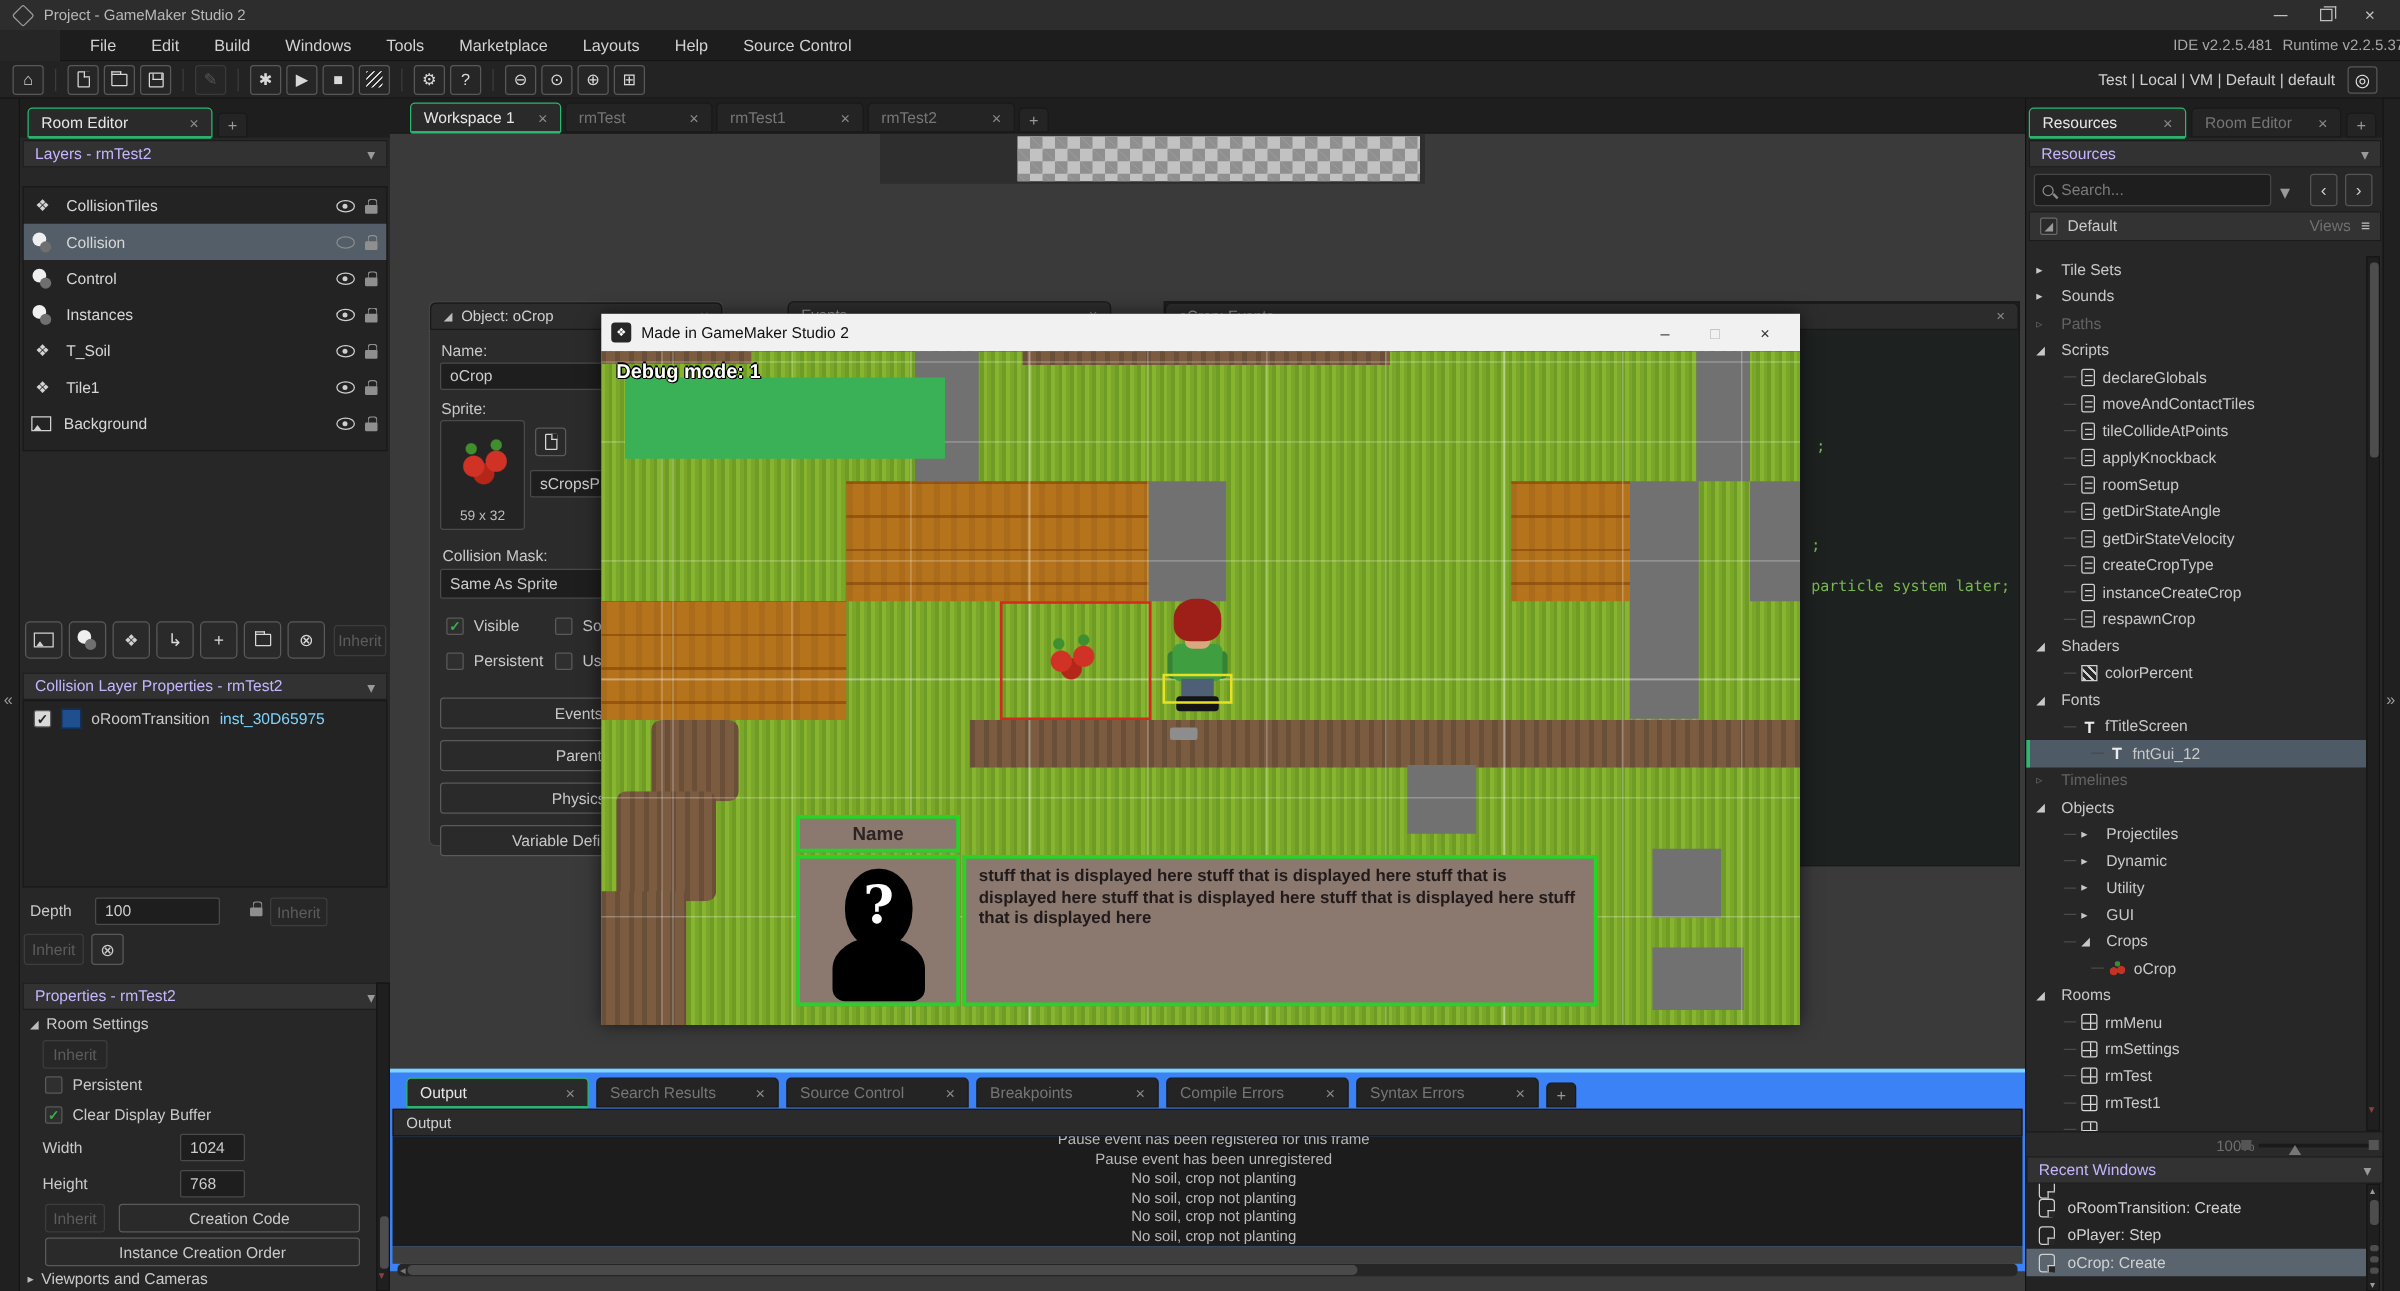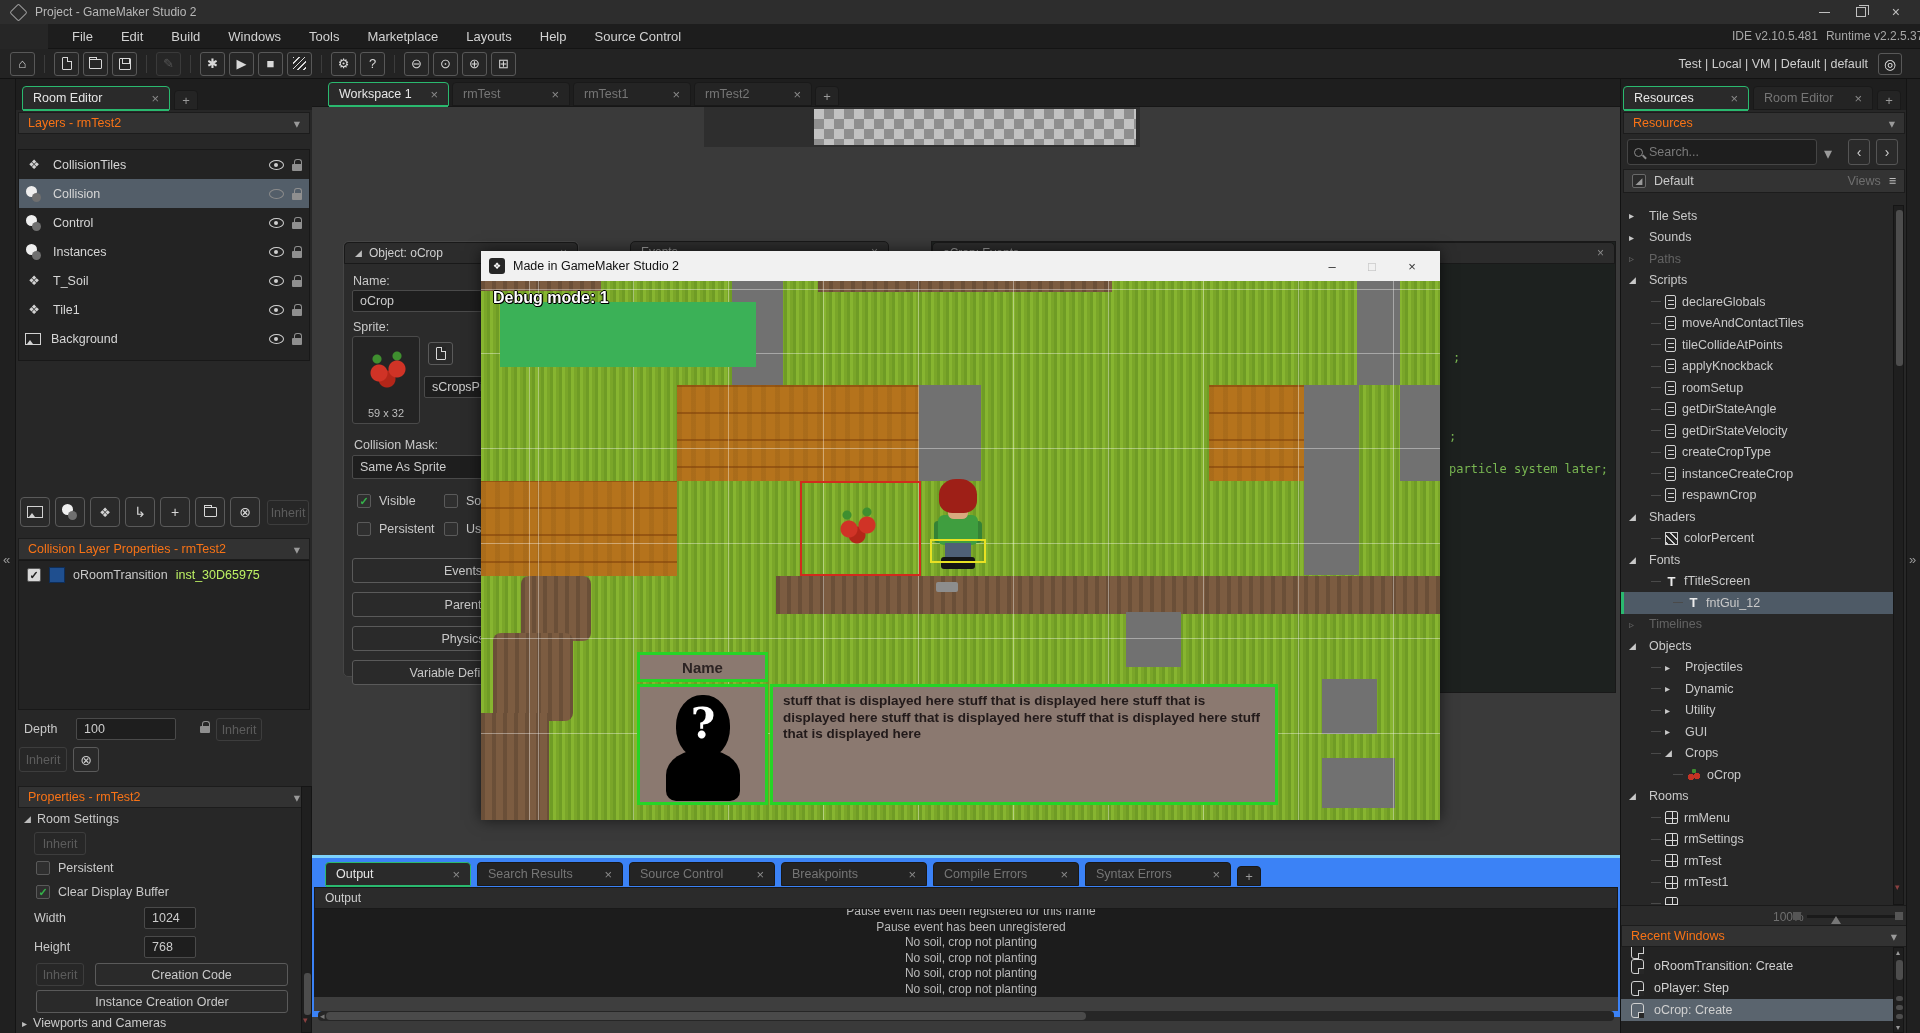--- a/index.html
+++ b/index.html
@@ -69,21 +69,21 @@
   .toolbar-right { margin-left:auto; display:flex; align-items:center; gap:10px; padding-right:10px; font-size:12.5px; color:#cfcfcf; }
   .target-btn { width:24px; height:22px; border:1px solid #585858; border-radius:3px; display:flex; align-items:center; justify-content:center; font-size:14px; color:#e8e8e8; }
 
   
   .tab { height:24px; display:flex; align-items:center; padding:0 10px; font-size:12.5px; color:#767676; background:#242424; border:1px solid #191919; border-radius:4px 4px 0 0; position:relative; }
   .tab .i-close { margin-left:auto; font-size:13px; color:#8a8a8a; }
   .tab.active { color:#e6e6e6; background:#2a2a2a; border:1px solid #2ab96f; }
   .tab.active::after { content:""; position:absolute; left:0; right:0; bottom:-2px; height:2px; background:#2ab96f; }
   .plus-tab { height:20px; width:24px; margin-top:2px; background:#242424; border:1px solid #191919; border-radius:4px 4px 0 0; display:flex; align-items:center; justify-content:center; color:#9a9a9a; font-size:13px; }
 
-  .sect { background:#323232; color:#f97316; display:flex; align-items:center; padding:0 9px; font-size:12.5px; border:1px solid #1c1c1c; }
+  .sect { background:#323232; color:#c4b5fd; display:flex; align-items:center; padding:0 9px; font-size:12.5px; border:1px solid #1c1c1c; }
   .sect .i-chev { margin-left:auto; color:#9a9a9a; }
 
   .btn { border:1px solid #5a5a5a; border-radius:3px; color:#c9c9c9; display:flex; align-items:center; justify-content:center; font-size:12.5px; background:#2a2a2a; }
   .btn.dis { color:#5c5c5c; border-color:#3d3d3d; background:transparent; }
 
   .cb { width:14px; height:14px; background:#2f2f2f; border:1px solid #5a5a5a; border-radius:2px; display:flex; align-items:center; justify-content:center; font-size:11px; }
   .cb.on-green { color:#35b24a; }
   .cb.on-green::before { content:"✓"; font-weight:bold; }
   .cb.on-light { background:#d9d9d9; color:#222; }
   .cb.on-light::before { content:"✓"; font-weight:bold; }
@@ -239,21 +239,21 @@
     <span class="menu-item">File</span>
     <span class="menu-item">Edit</span>
     <span class="menu-item">Build</span>
     <span class="menu-item">Windows</span>
     <span class="menu-item">Tools</span>
     <span class="menu-item">Marketplace</span>
     <span class="menu-item">Layouts</span>
     <span class="menu-item">Help</span>
     <span class="menu-item">Source Control</span>
     <div class="menubar-right">
-      <span>IDE v2.10.5.481</span>
+      <span>IDE v2.2.5.481</span>
       <span>Runtime v2.2.5.378</span>
       <span class="chatwin"></span>
     </div>
   </div>
 
   <div class="abs toolbar">
     <span class="tbtn i i-home"></span>
     <span class="tsep"></span>
     <span class="tbtn">
         <span class="mini-doc"></span>
@@ -371,21 +371,21 @@
 
     <div class="abs sect" style="left:2px;top:459px;width:292px;height:22px">
       <span>Collision Layer Properties - rmTest2</span>
       <span class="i i-chev"></span>
     </div>
     <div class="abs" style="left:2px;top:481px;width:292px;height:150px;background:#232323;border:1px solid #181818">
       <div style="display:flex;align-items:center;gap:8px;padding:6px 8px;font-size:12.5px">
         <span class="cb on-light"></span>
         <span style="width:16px;height:16px;background:#1f4f8f;border:1px solid #0e2d57"></span>
         <span>oRoomTransition</span>
-        <span style="color:#bef264">inst_30D65975</span>
+        <span style="color:#7dd3fc">inst_30D65975</span>
       </div>
     </div>
 
     
     <span class="abs obj-label" style="left:8px;top:643px">Depth</span>
     <div class="abs field" style="left:60px;top:639px;width:100px;height:22px">100</div>
     <span class="abs lock" style="left:176px;top:642px"></span>
     <div class="abs btn dis" style="left:200px;top:639px;width:46px;height:23px">Inherit</div>
     <div class="abs btn dis" style="left:3px;top:668px;width:48px;height:25px">Inherit</div>
     <div class="abs btn i i-xcirc" style="left:57px;top:668px;width:26px;height:25px;font-size:14px"></div>

